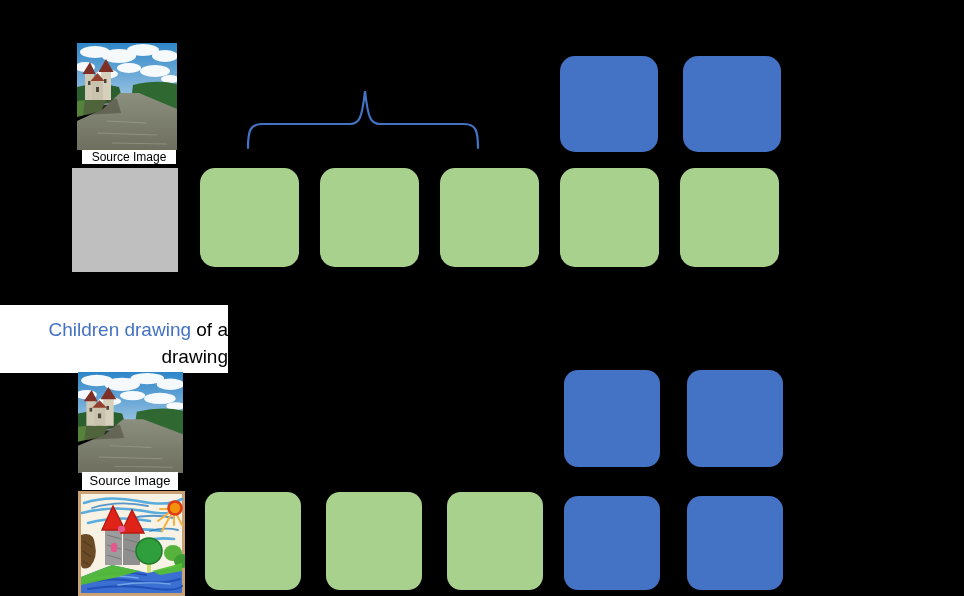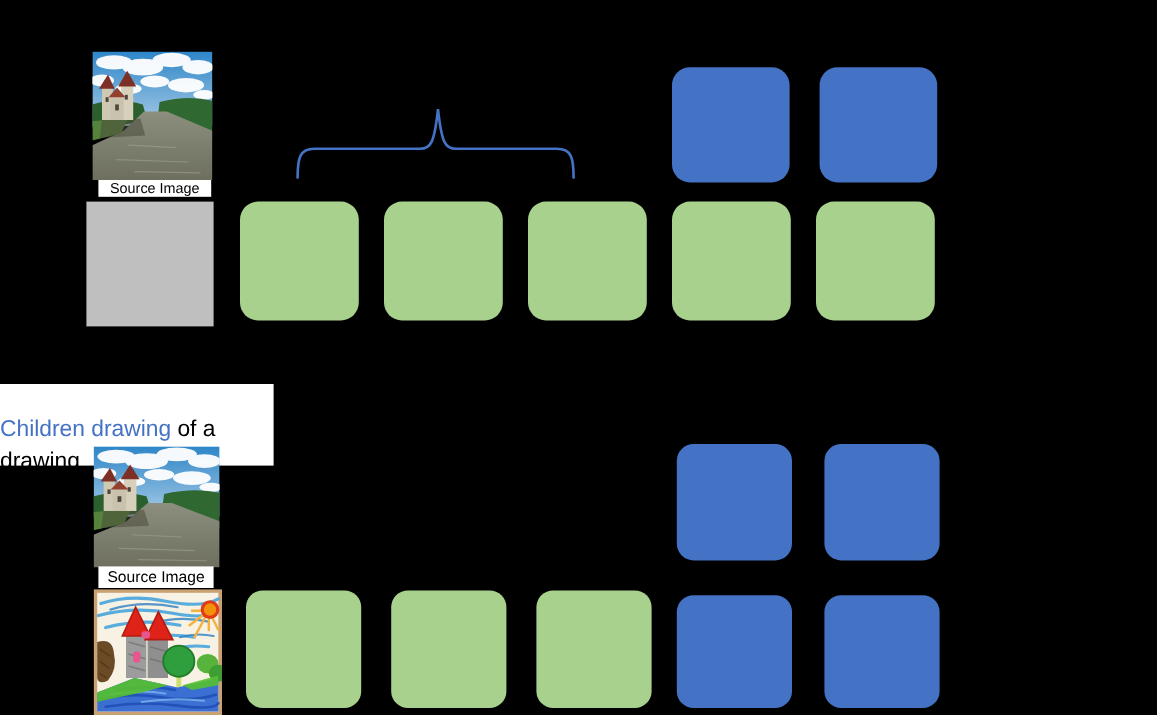--- a/index.html
+++ b/index.html
@@ -36,24 +36,24 @@
     text-align:center;white-space:nowrap;
   }
   .photo-2{position:absolute;left:78px;top:372px;width:105px;height:101px;}
   .photo-label-2{
     position:absolute;left:82px;top:472px;width:96px;height:18px;
     background:var(--label-bg,#fff);color:#000;font-size:13px;line-height:18px;
     text-align:center;white-space:nowrap;
   }
   .drawing{position:absolute;left:78px;top:491px;width:107px;height:105px;}
   .caption-box{
-    position:absolute;left:0;top:320px;width:228px;height:68px;
+    position:absolute;left:0;top:305px;width:228px;height:68px;
     background:var(--label-bg,#fff);color:#000;
-    font-size:19px;line-height:27px;text-align:left;
-    padding-top:24px;box-sizing:border-box;
+    font-size:19px;line-height:27px;text-align:right;
+    padding-top:11px;box-sizing:border-box;
   }
   .caption-highlight{color:var(--caption-highlight,#4472C4);}
   svg{display:block;}
 </style>
 </head>
 <body>
 
 <div class="stage">
 
   <svg class="photo-1" viewBox="0 0 100 107" preserveAspectRatio="none">

